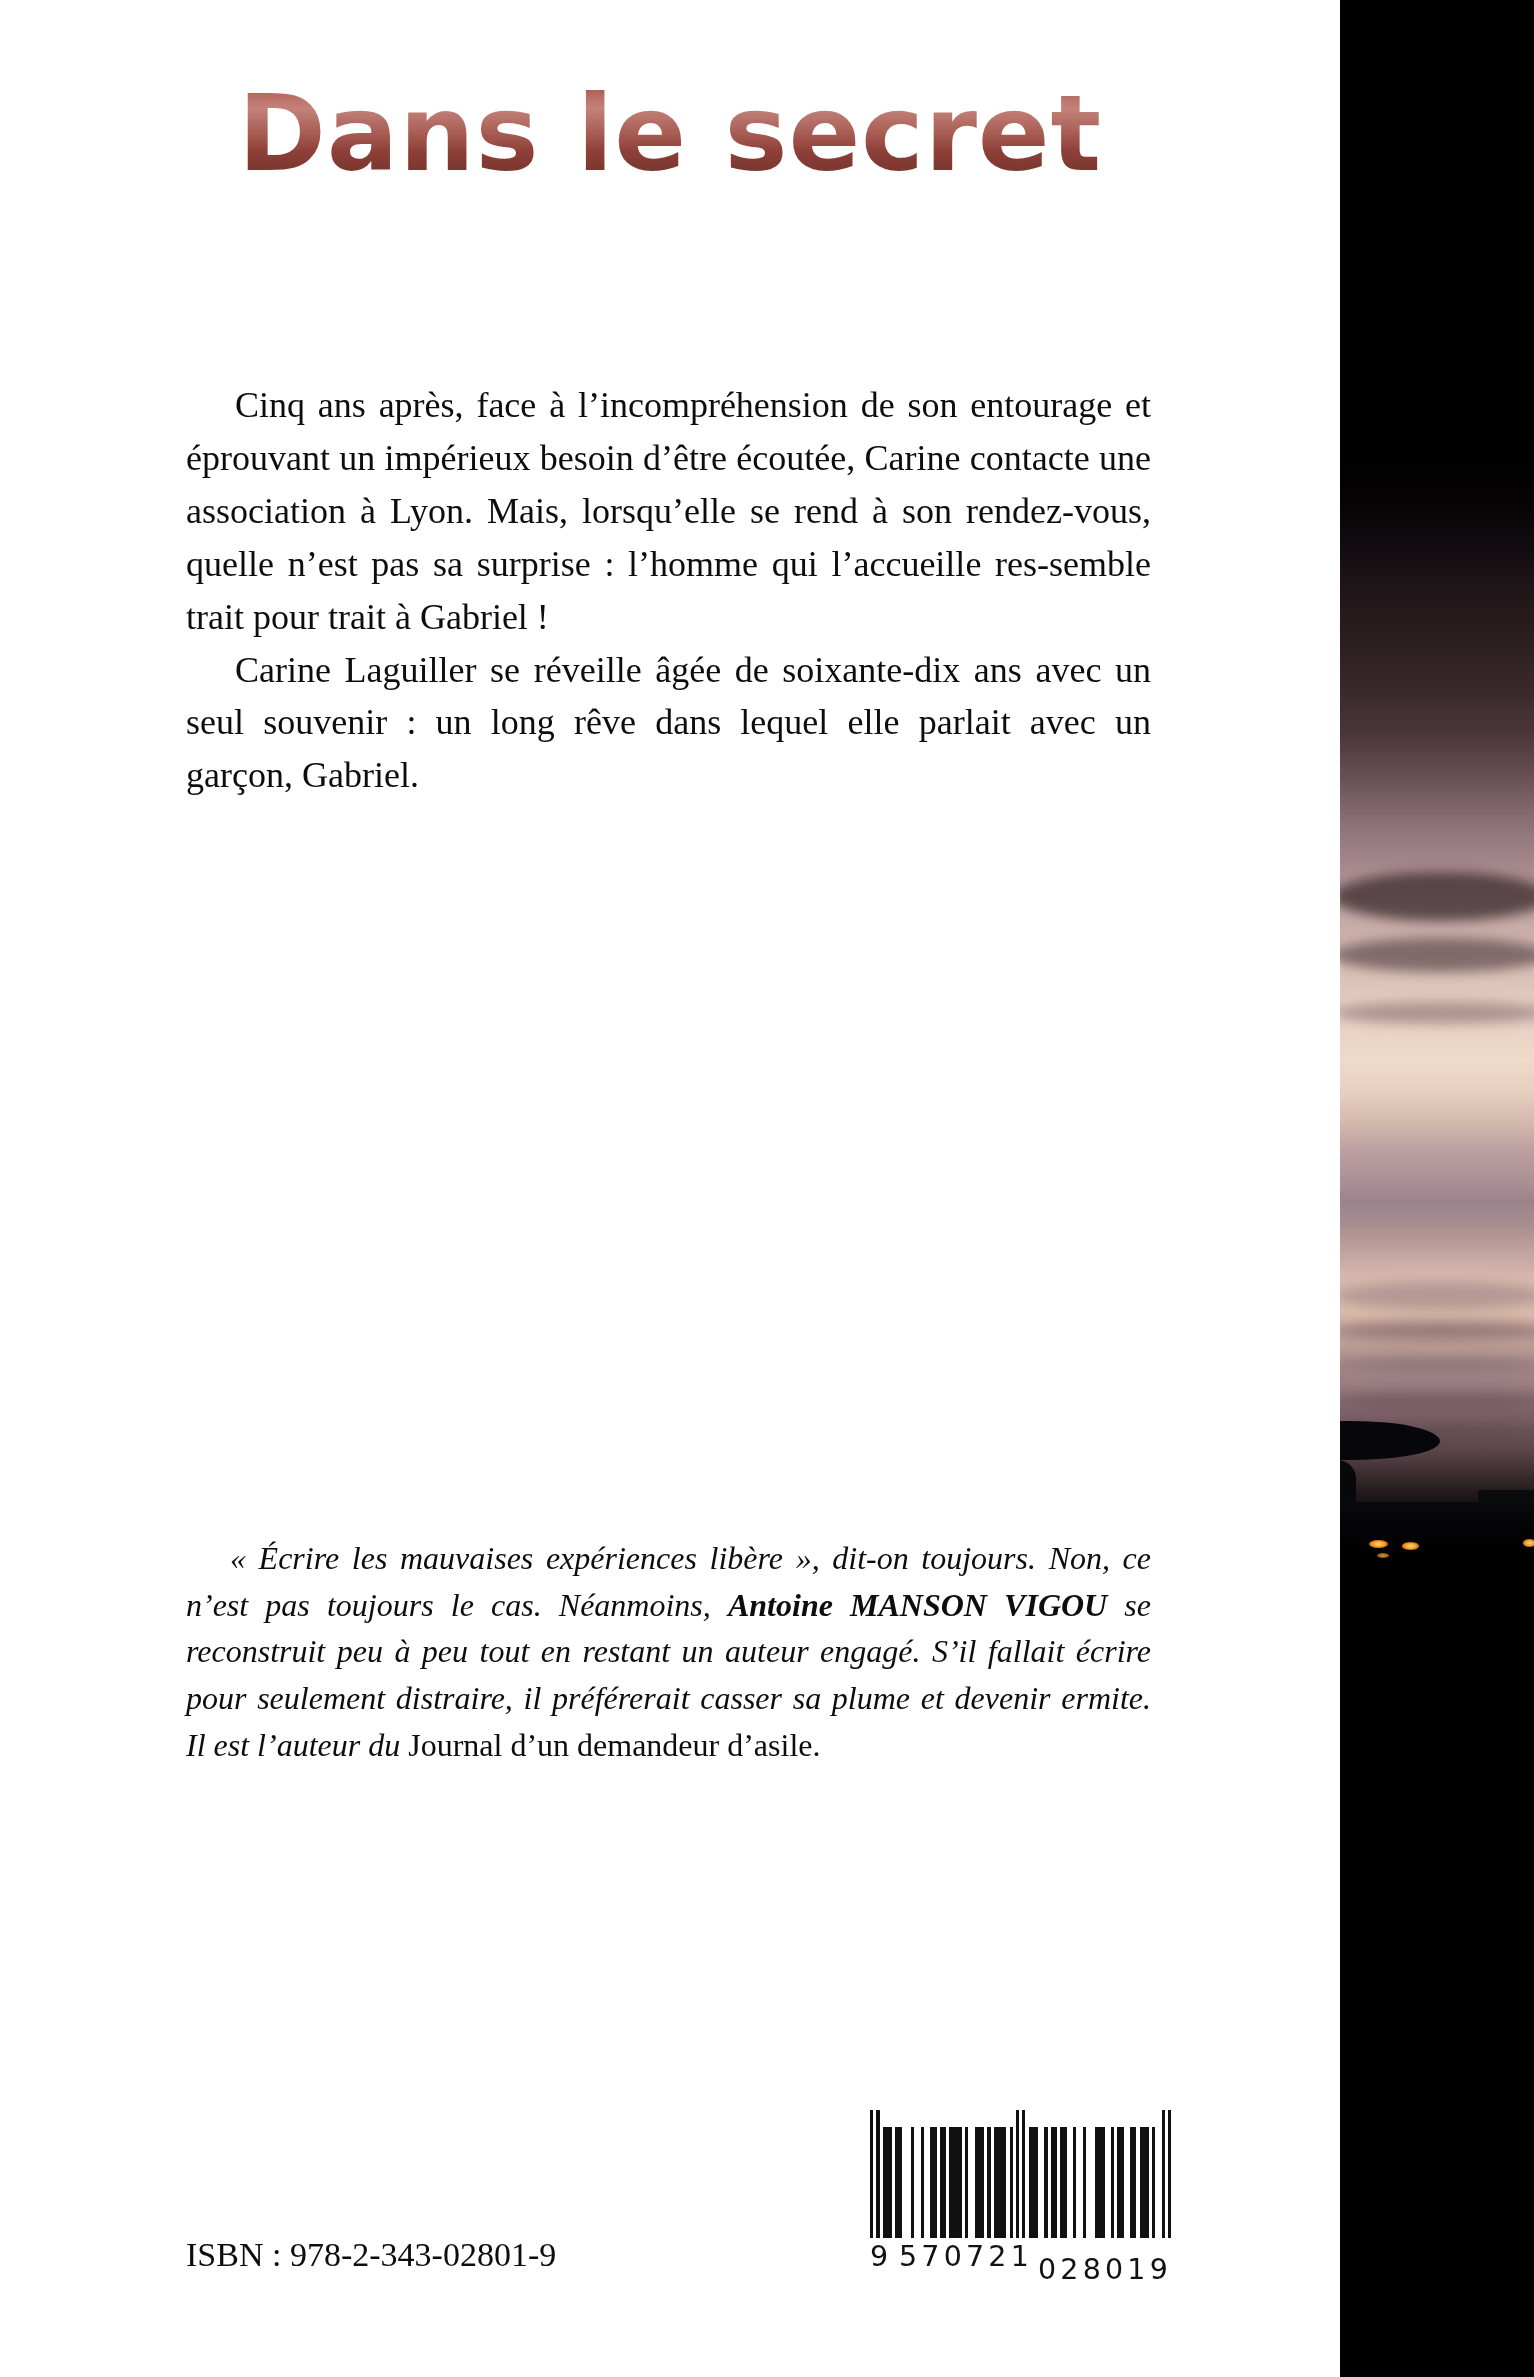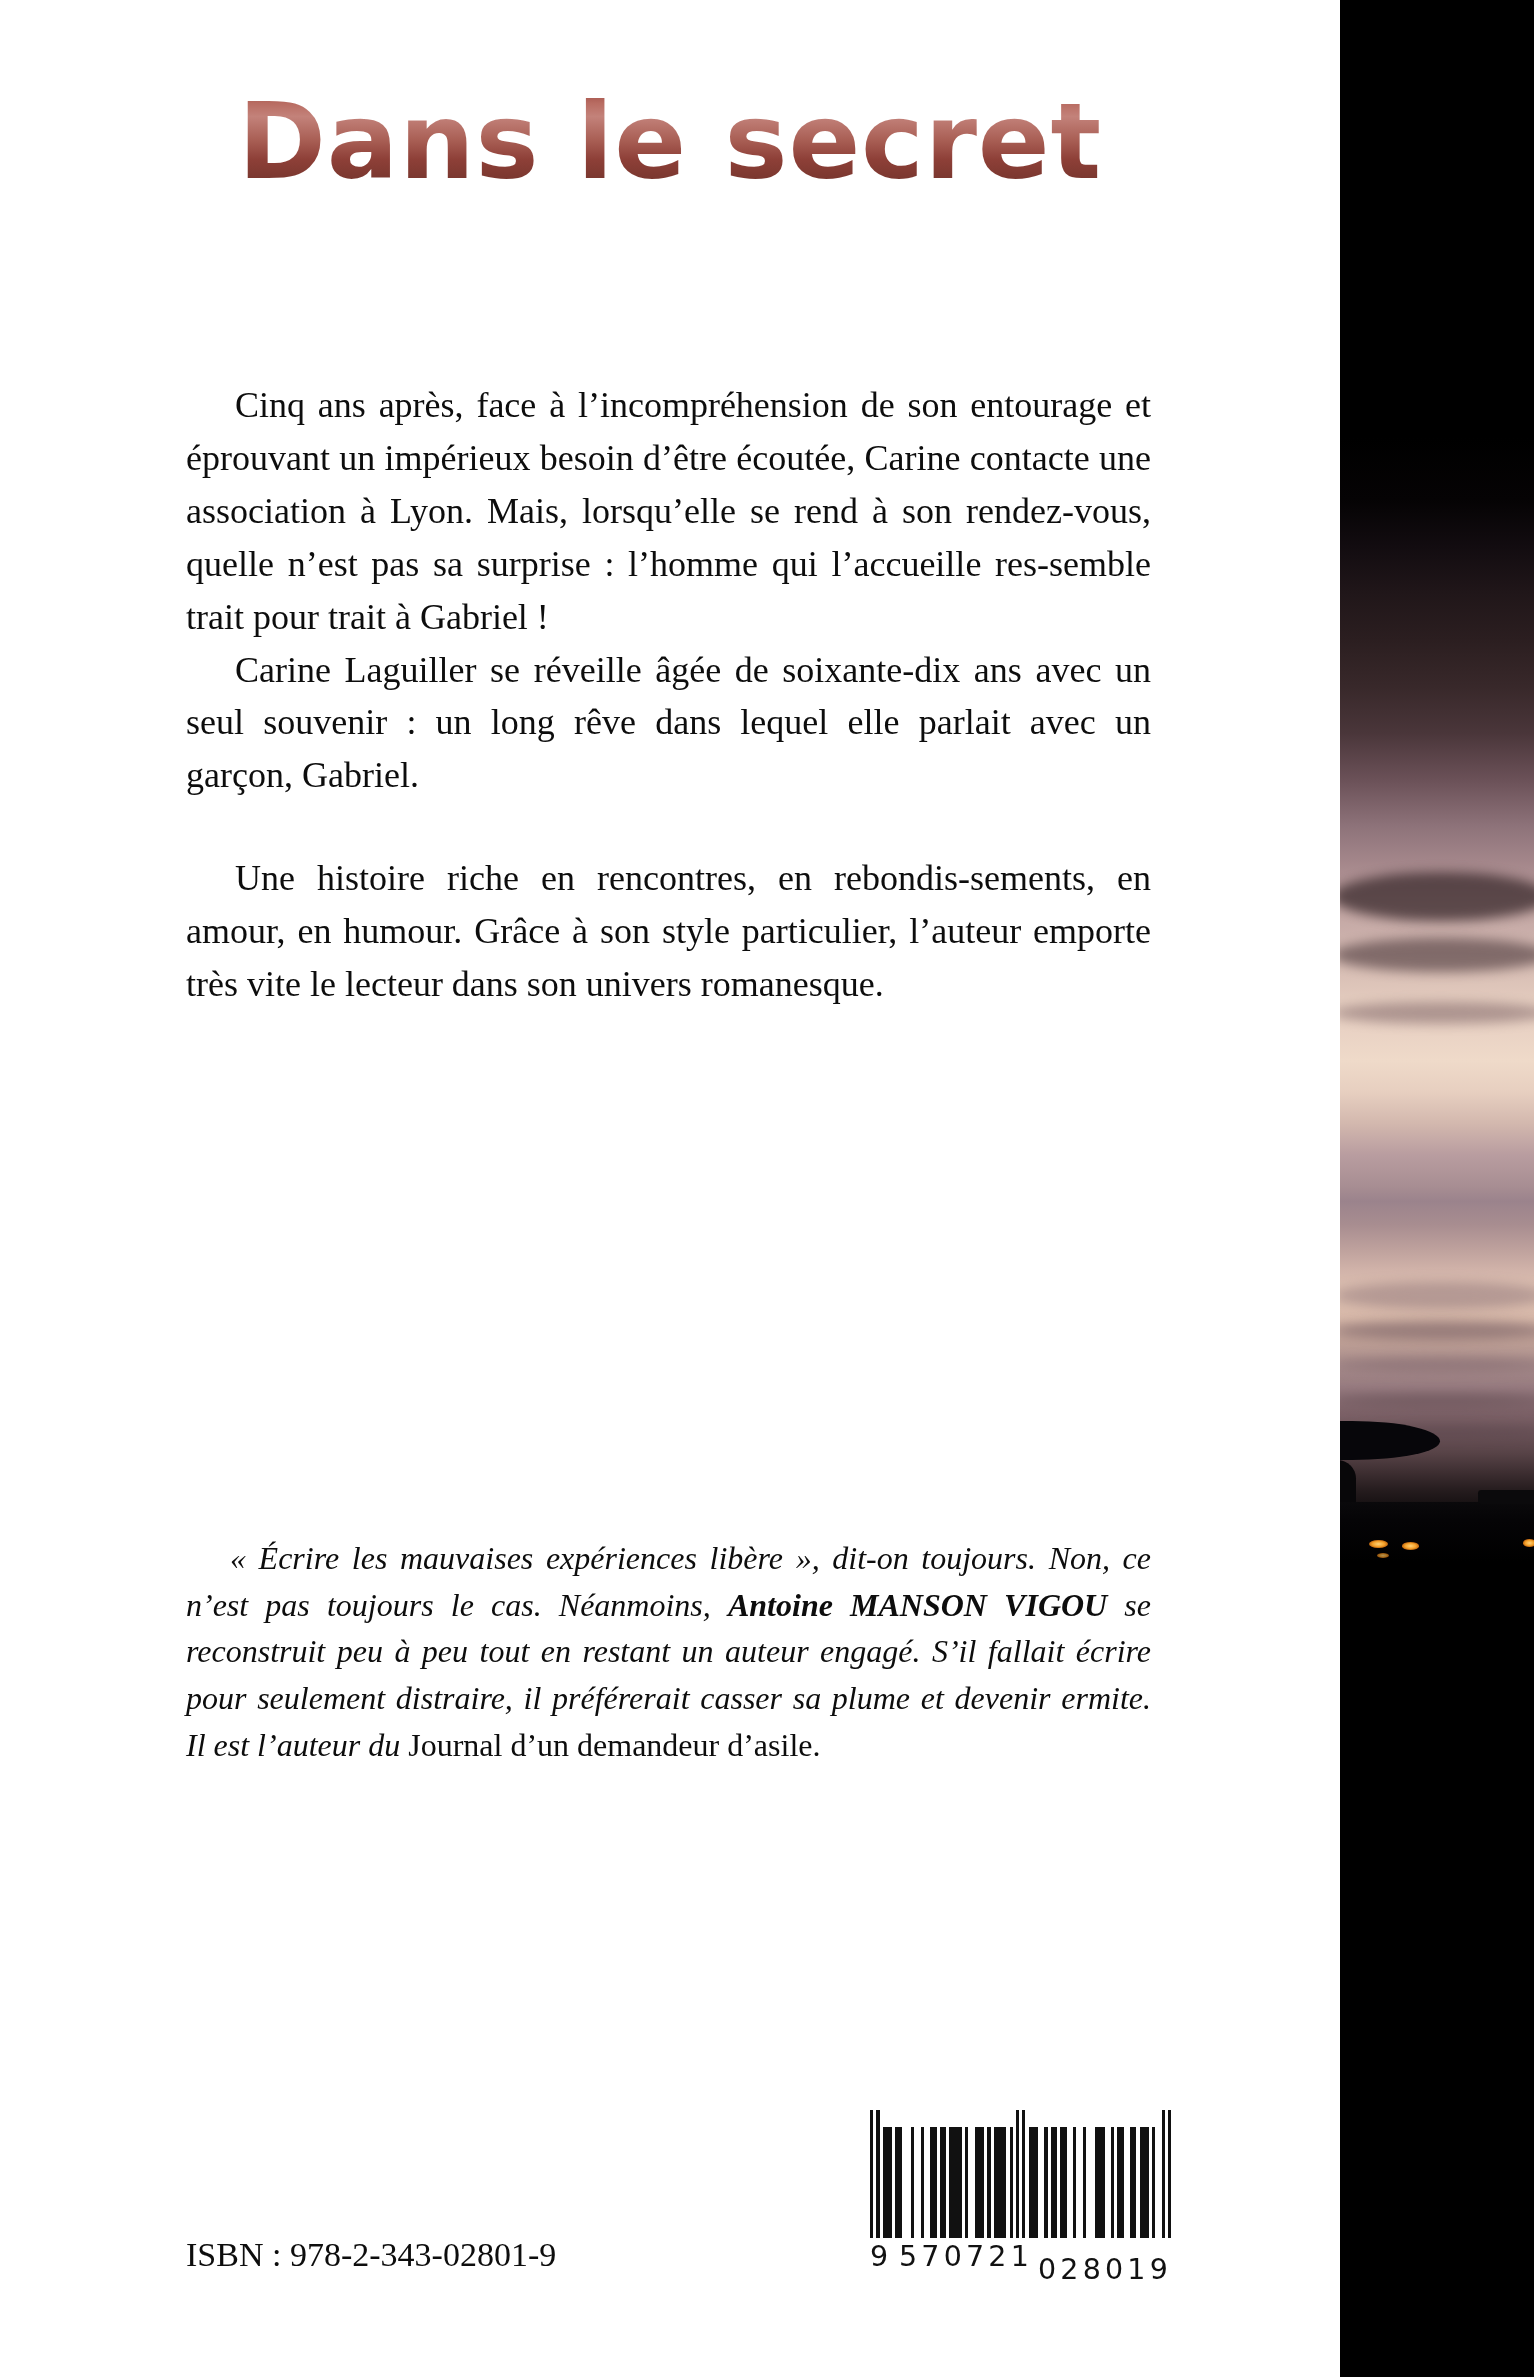--- a/index.html
+++ b/index.html
@@ -41,21 +41,21 @@
     width: 1340px;
     text-align: center;
   }
   .book-title {
     display: inline-block;
     font-family: "DejaVu Sans", sans-serif;
     font-weight: bold;
     font-size: 106px;
     line-height: 1.0;
     letter-spacing: 0.8px;
-    margin: 8px;
+    margin: 0;
     background-image: linear-gradient(
         to bottom,
         #9e4a42 0%,
         #b96d63 14%,
         #c3827a 26%,
         #a95f55 48%,
         #8e4038 66%,
         #7d3830 82%,
         #6f2f28 100%);
     -webkit-background-clip: text;
@@ -293,21 +293,20 @@
 
   <div class="back-cover">
 
     <div class="title-block">
       <h1 class="book-title">Dans le secret</h1>
     </div>
 
     <div class="blurb">
       <p>Cinq ans après, face à l’incompréhension de son entourage et éprouvant un impérieux besoin d’être écoutée, Carine contacte une association à Lyon. Mais, lorsqu’elle se rend à son rendez-vous, quelle n’est pas sa surprise : l’homme qui l’accueille res-semble trait pour trait à Gabriel !</p>
       <p>Carine Laguiller se réveille âgée de soixante-dix ans avec un seul souvenir : un long rêve dans lequel elle parlait avec un garçon, Gabriel.</p>
-      <p class="gap-before">Une histoire riche en rencontres, en rebondis-sements, en amour, en humour. Grâce à son style particulier, l’auteur emporte très vite le lecteur dans son univers romanesque.</p>
     </div>
 
     <div class="author-note">
       <p><span>« Écrire les mauvaises expériences libère », dit-on toujours. Non, ce n’est pas toujours le cas. Néanmoins, </span><span class="author-name">Antoine MANSON VIGOU</span><span> se reconstruit peu à peu tout en restant un auteur engagé. S’il fallait écrire pour seulement distraire, il préférerait casser sa plume et devenir ermite. Il est l’auteur du </span><span class="roman">Journal d’un demandeur d’asile.</span></p>
     </div>
 
     <div class="footer-left">
       <p class="isbn">ISBN : 978-2-343-02801-9</p>
     </div>
 

